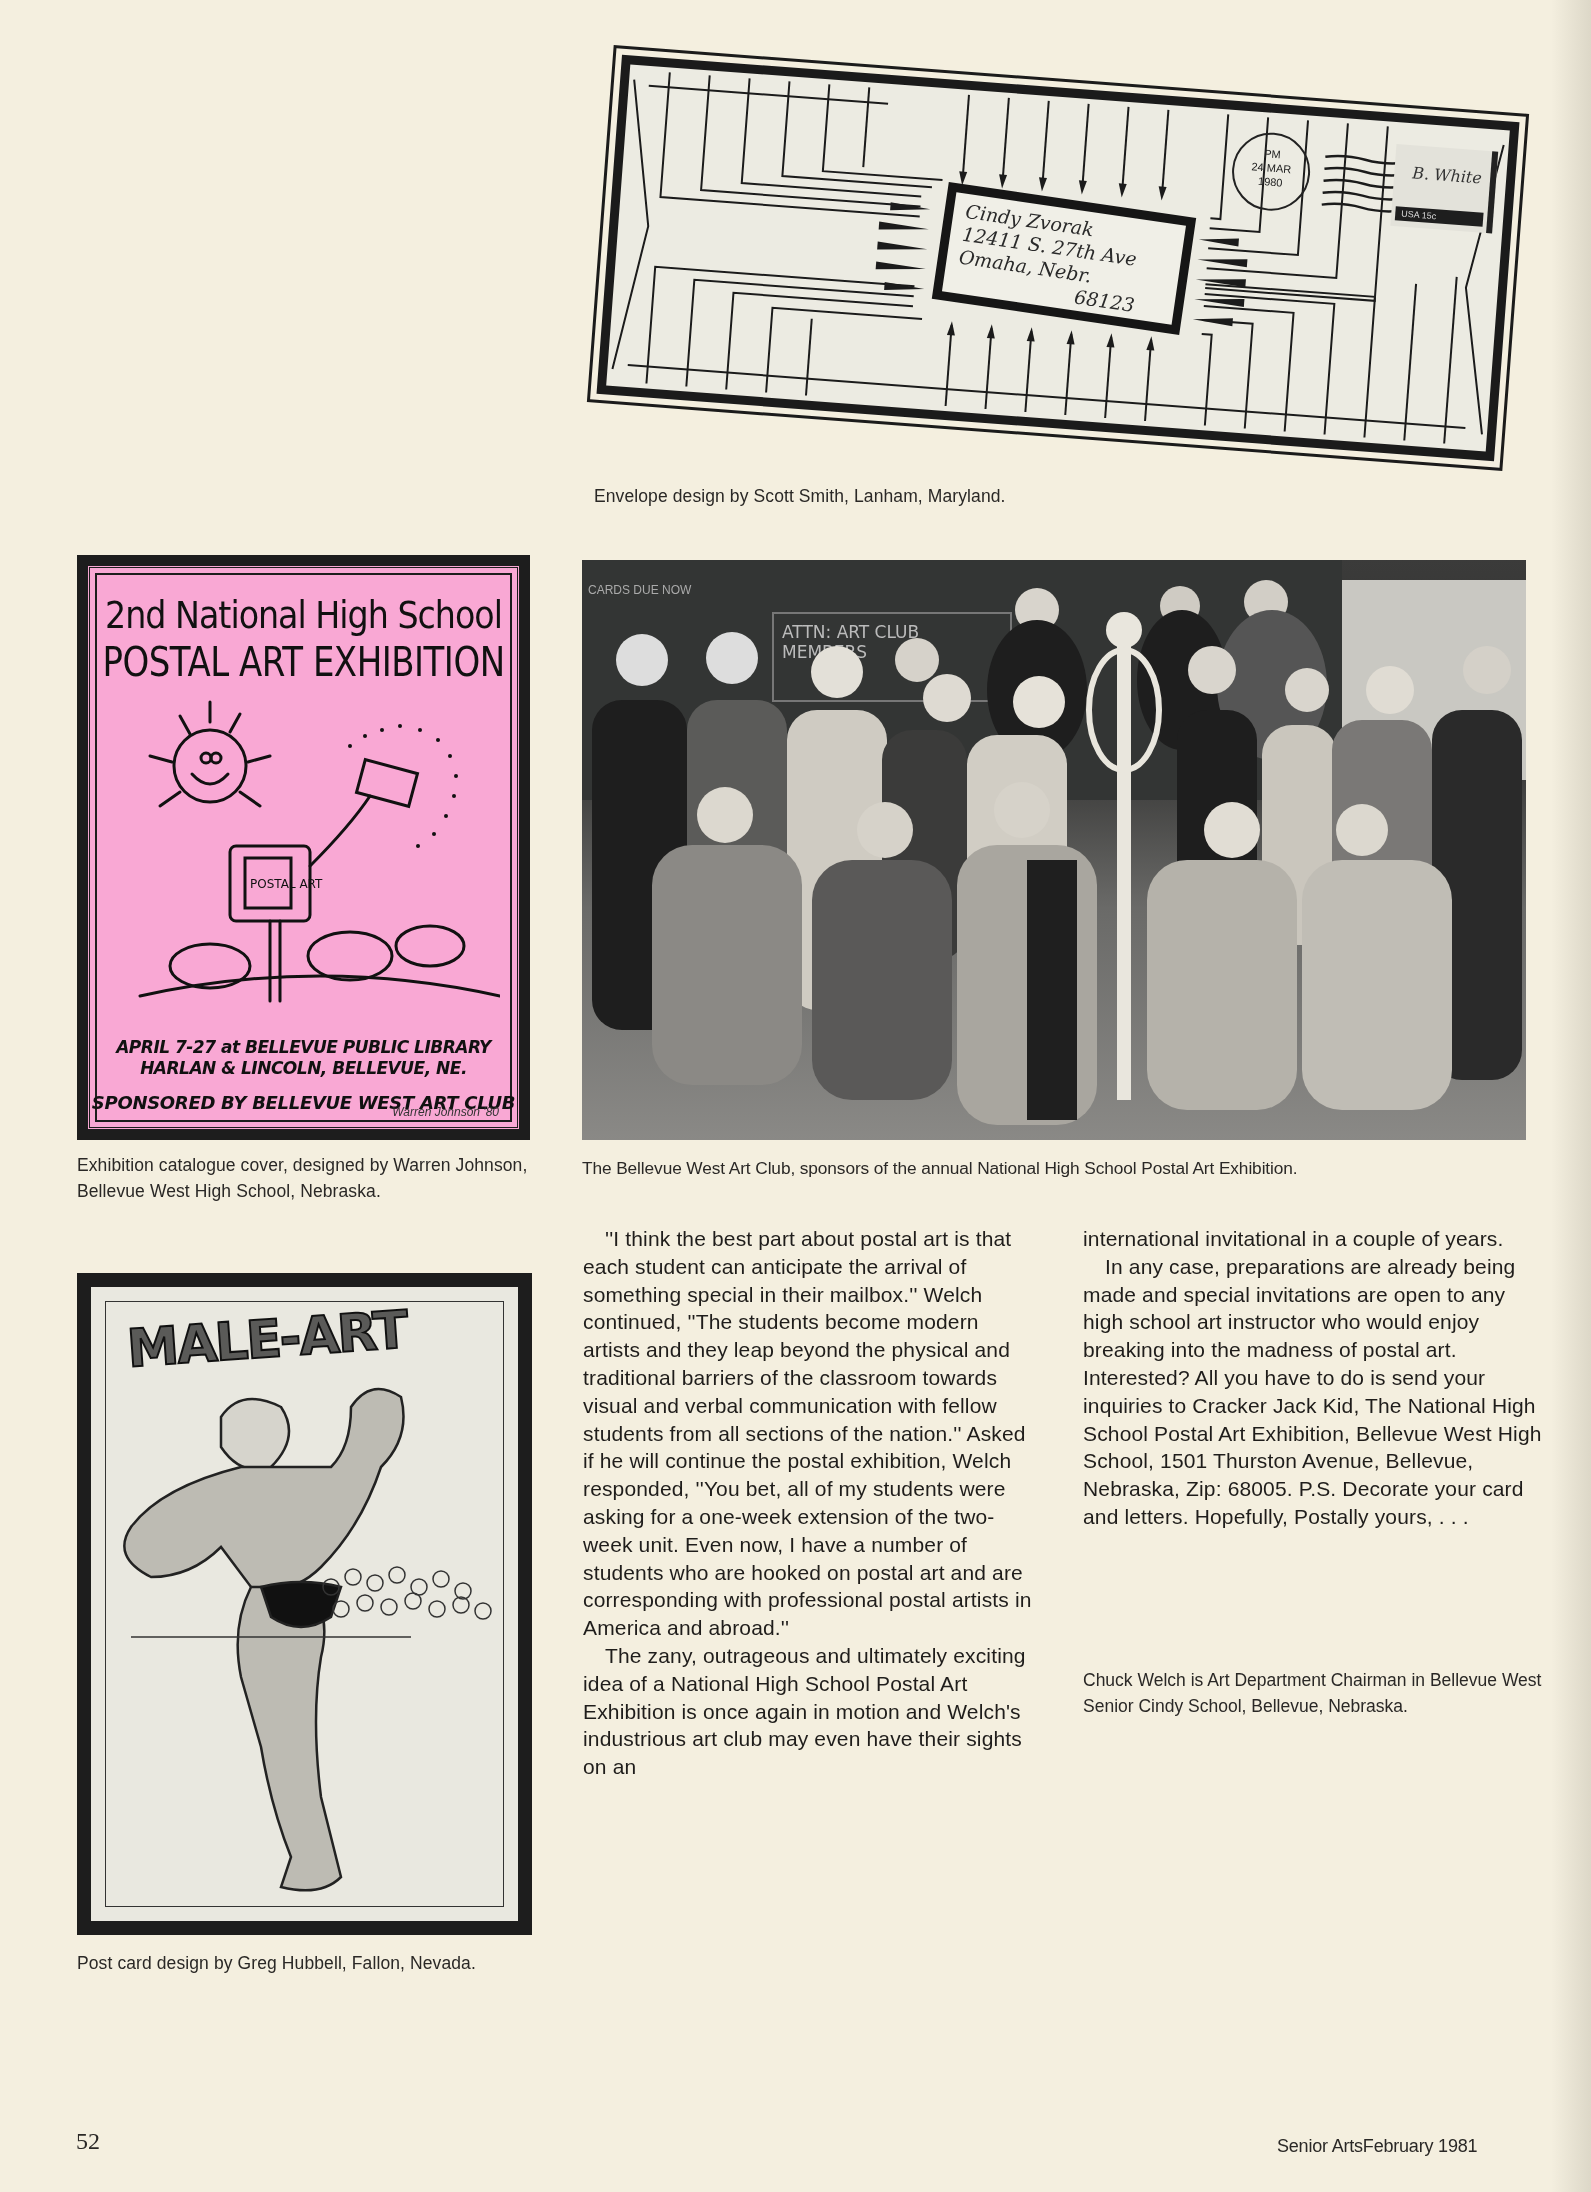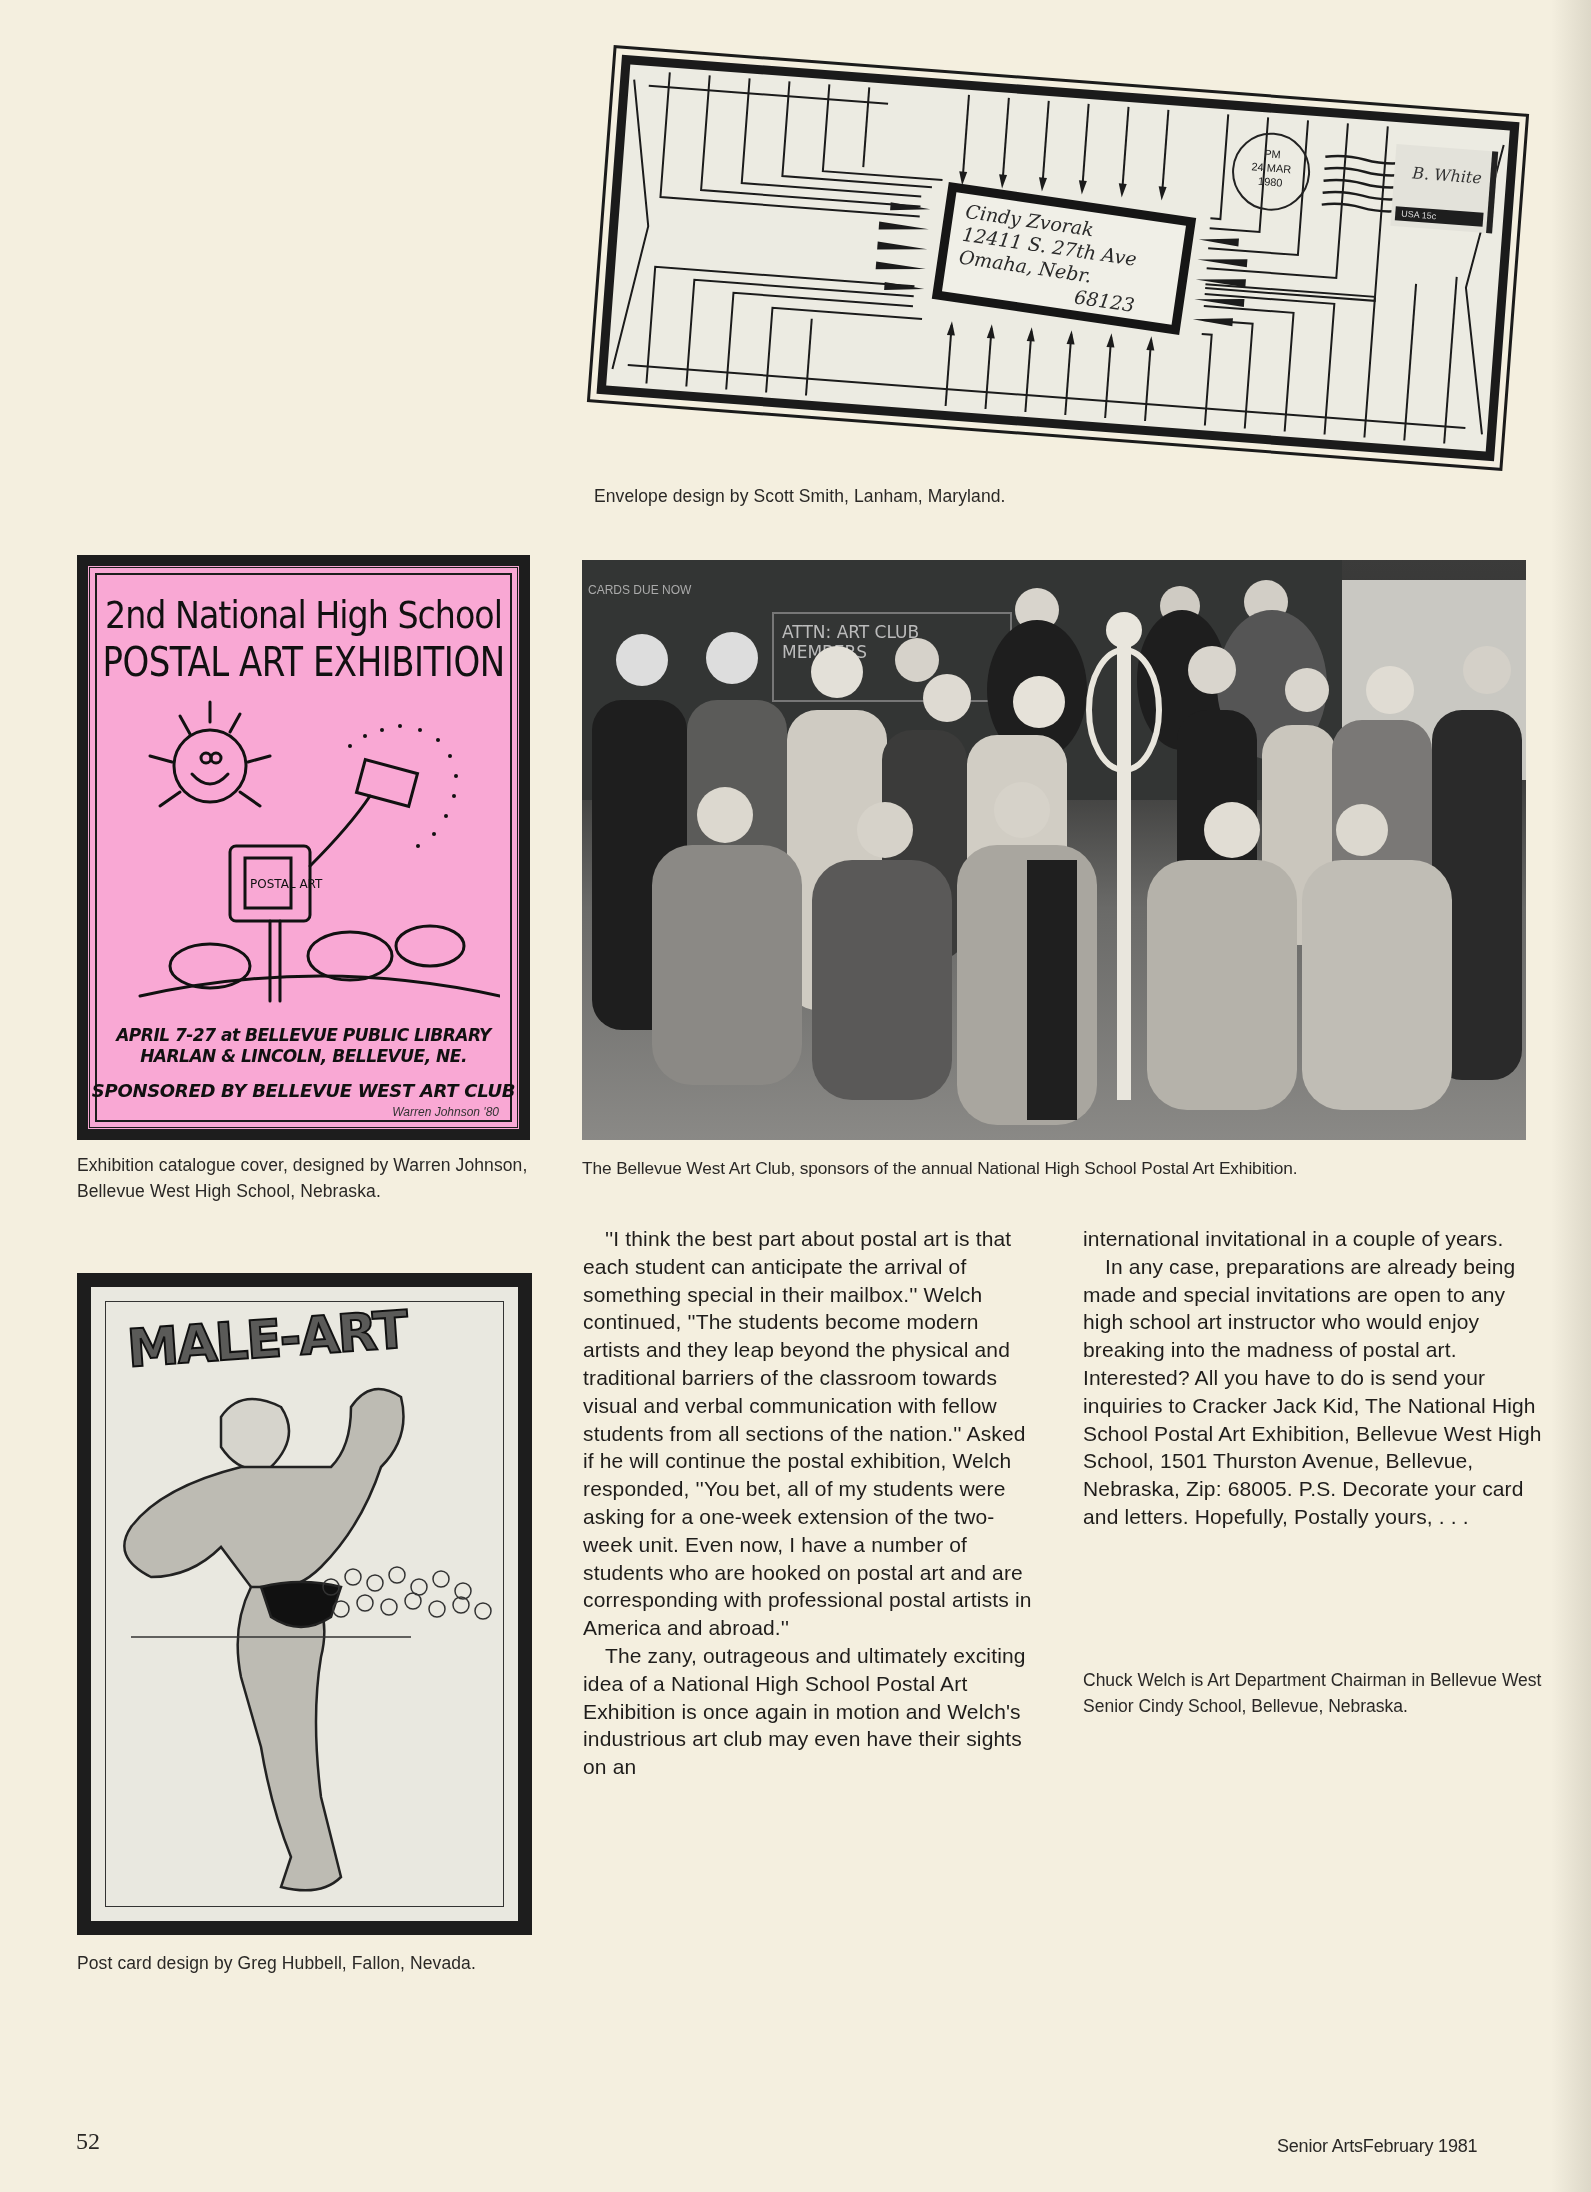--- a/index.html
+++ b/index.html
@@ -60,21 +60,21 @@
   .cat-title1 {
     position:absolute; top:26px; left:0; right:0; text-align:center;
     font-family:"DejaVu Sans Condensed","DejaVu Sans", sans-serif; font-size:37px; letter-spacing:-1px; color:#111;
   }
   .cat-title2 {
     position:absolute; top:74px; left:0; right:0; text-align:center;
     font-family:"DejaVu Sans", sans-serif; font-size:34px; letter-spacing:-0.5px; color:#111; transform:scaleY(1.2);
   }
   .cat-footer1, .cat-footer2, .cat-footer3 {
     position:absolute; left:0; right:0; text-align:center;
-    font-family:"DejaVu Sans", sans-serif; font-weight:bold; font-style:italic; color:#111;
+    font-family:"DejaVu Sans", sans-serif; font-weight:bold; font-style:italic; color:#111;margin-top:12px;
   }
   .cat-footer1 { top:457px; font-size:17px; letter-spacing:-0.5px; }
   .cat-footer2 { top:478px; font-size:17px; letter-spacing:-0.5px; }
   .cat-footer3 { top:512px; font-size:18px; letter-spacing:-0.3px; }
   .cat-sig { position:absolute; right:18px; bottom:8px; font-family:Liberation Sans, sans-serif; font-style:italic; font-size:12px; color:#333; }
   #catalogue svg.drawing { position:absolute; left:30px; top:128px; width:380px; height:320px; }
 
   
   #photo {
     left:582px; top:560px; width:944px; height:580px; overflow:hidden;

